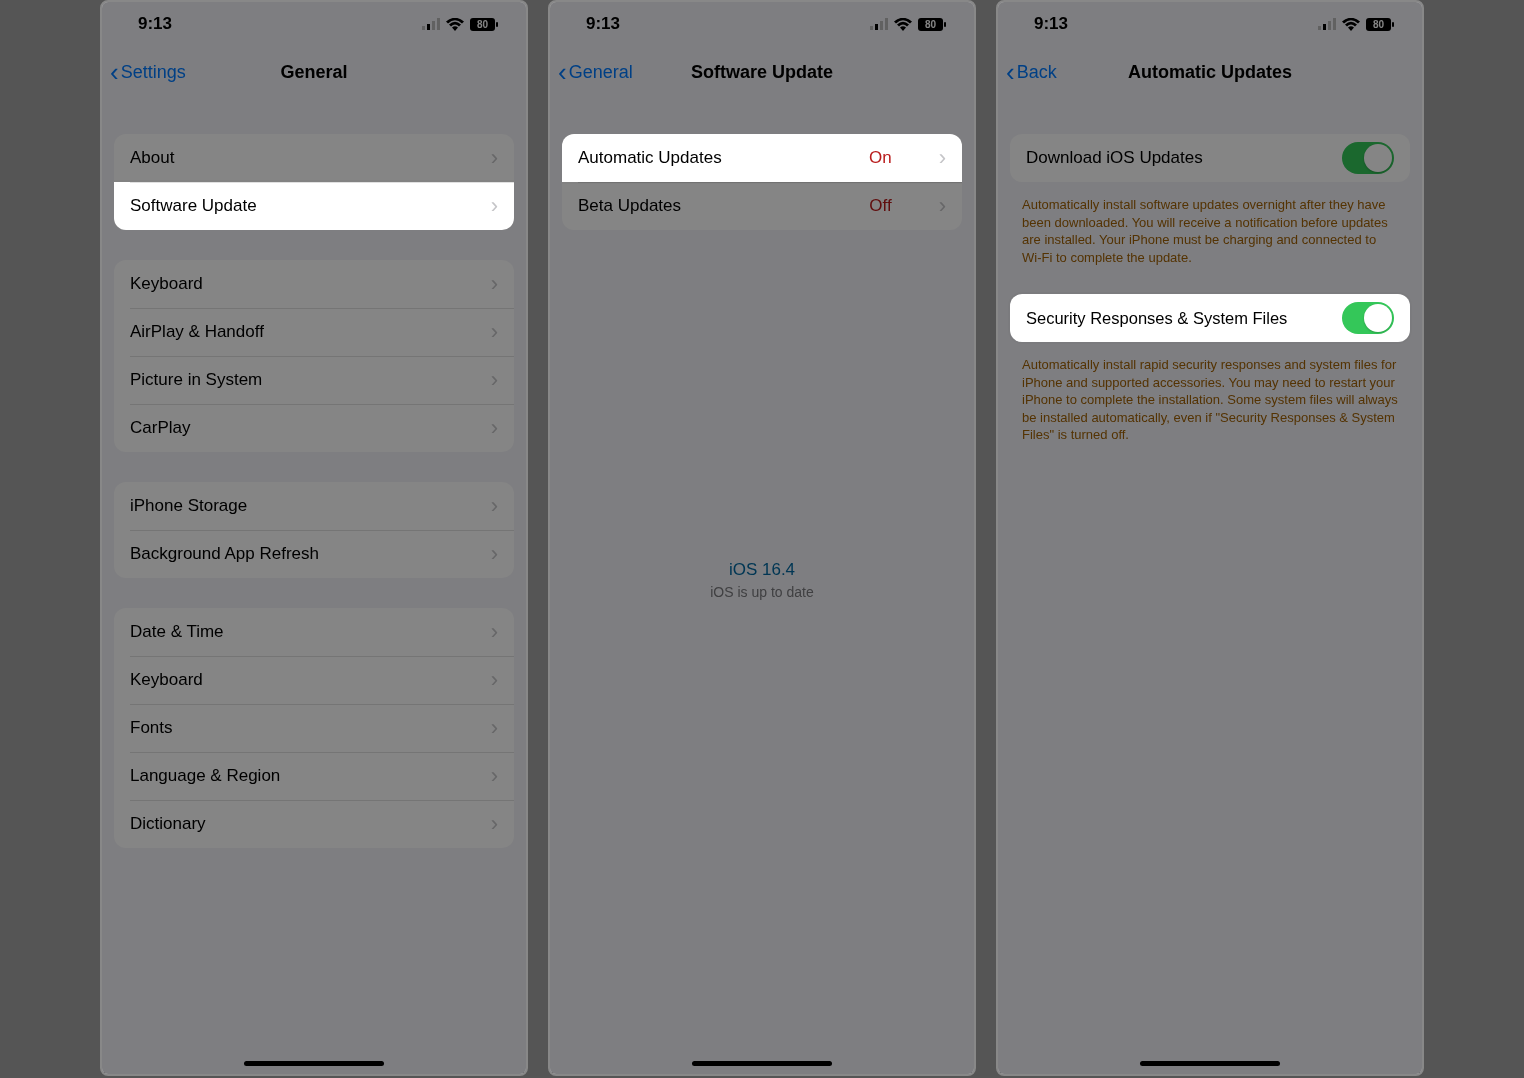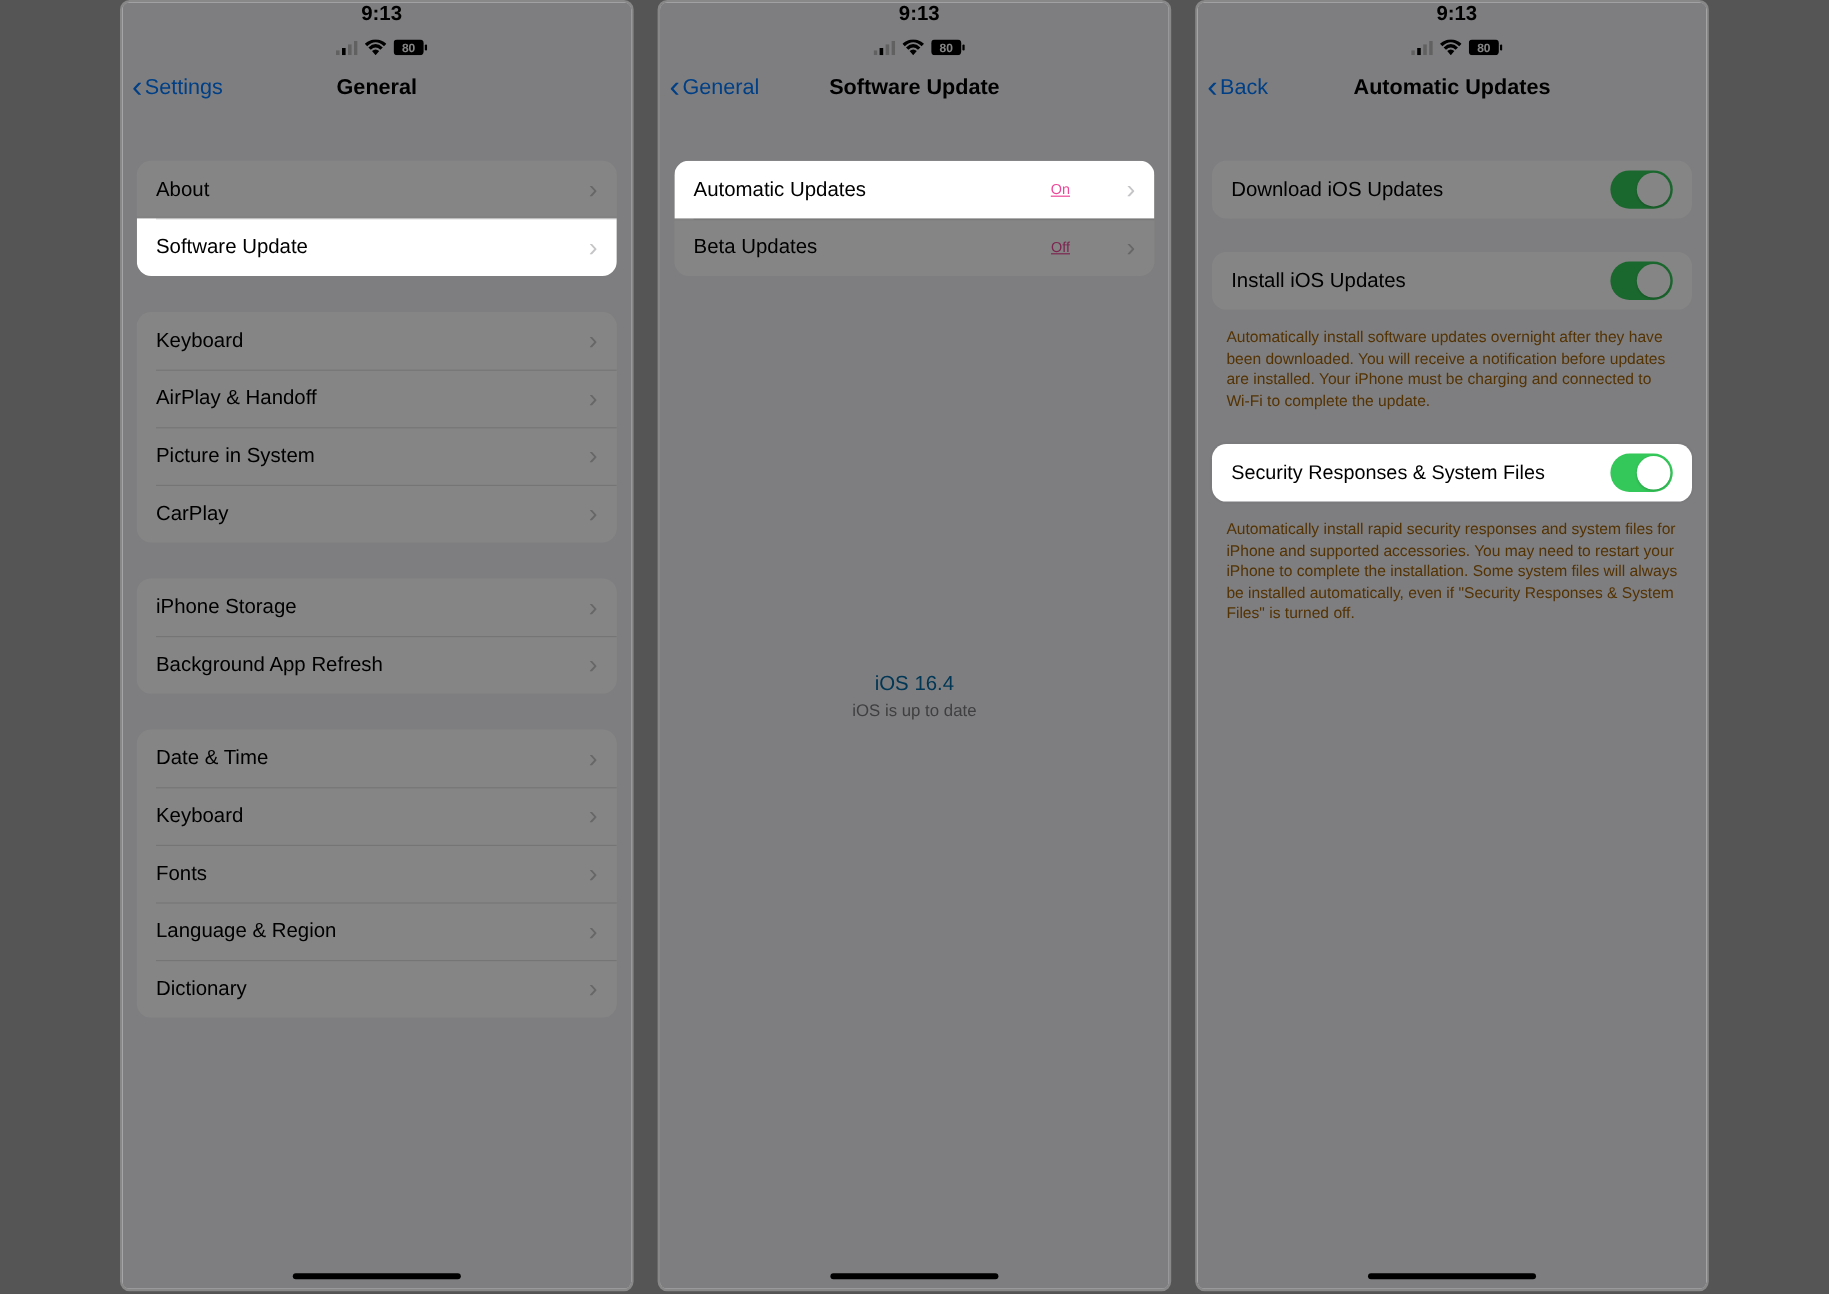--- a/index.html
+++ b/index.html
@@ -33,21 +33,20 @@
   }
   .status-bar {
     height: 44px;
     display: flex;
     justify-content: space-between;
     align-items: center;
     padding: 0 28px 0 36px;
     font-size: 17px;
     font-weight: 600;
     color: #000;
-    flex-direction: column;
   }
   .status-right { display: flex; align-items: center; gap: 6px; }
   .signal, .wifi, .battery { display: inline-flex; align-items: center; }
   .nav-bar {
     height: 52px;
     display: flex;
     align-items: center;
     justify-content: center;
     position: relative;
     padding: 0 12px;
@@ -82,21 +81,21 @@
     gap: 41px;
   }
   .row + .row::before {
     content: "";
     position: absolute;
     left: 16px; right: 0; top: 0;
     height: 1px;
     background: rgba(0,0,0,0.12);
   }
   .row .label { flex: 1; }
-  .row .value { color: #ec4899; margin-right: 6px; font-size: 12px; text-decoration: underline; }
+  .row .value { color: #b91c1c; margin-right: 6px; font-size: 17px; }
   .chevron { color: #c5c5c8; font-size: 22px; font-weight: 300; }
   .highlight {
     position: relative;
     z-index: 20;
     background: #fff;
     border-radius: 10px;
     box-shadow: 0 0 0 2px rgba(0,0,0,0.02);
   }
   .group .highlight { border-radius: 0; }
   .footer-text {
@@ -357,26 +356,20 @@
 
   <div class="content">
 
     <div class="solo-group" style="margin-top:36px">
       <div class="row">
         <span class="label">Download iOS Updates</span>
         <span class="toggle"></span>
       </div>
     </div>
 
-    <div class="solo-group" style="margin-top:28px">
-      <div class="row">
-        <span class="label">Install iOS Updates</span>
-        <span class="toggle"></span>
-      </div>
-    </div>
     <div class="footer-text">Automatically install software updates overnight after they have been downloaded. You will receive a notification before updates are installed. Your iPhone must be charging and connected to Wi-Fi to complete the update.</div>
 
     <div class="solo-group highlight" style="margin-top:24px">
       <div class="row">
         <span class="label" style="font-size:16.5px">Security Responses &amp; System Files</span>
         <span class="toggle"></span>
       </div>
     </div>
     <div class="footer-text">Automatically install rapid security responses and system files for iPhone and supported accessories. You may need to restart your iPhone to complete the installation. Some system files will always be installed automatically, even if "Security Responses &amp; System Files" is turned off.</div>
 

